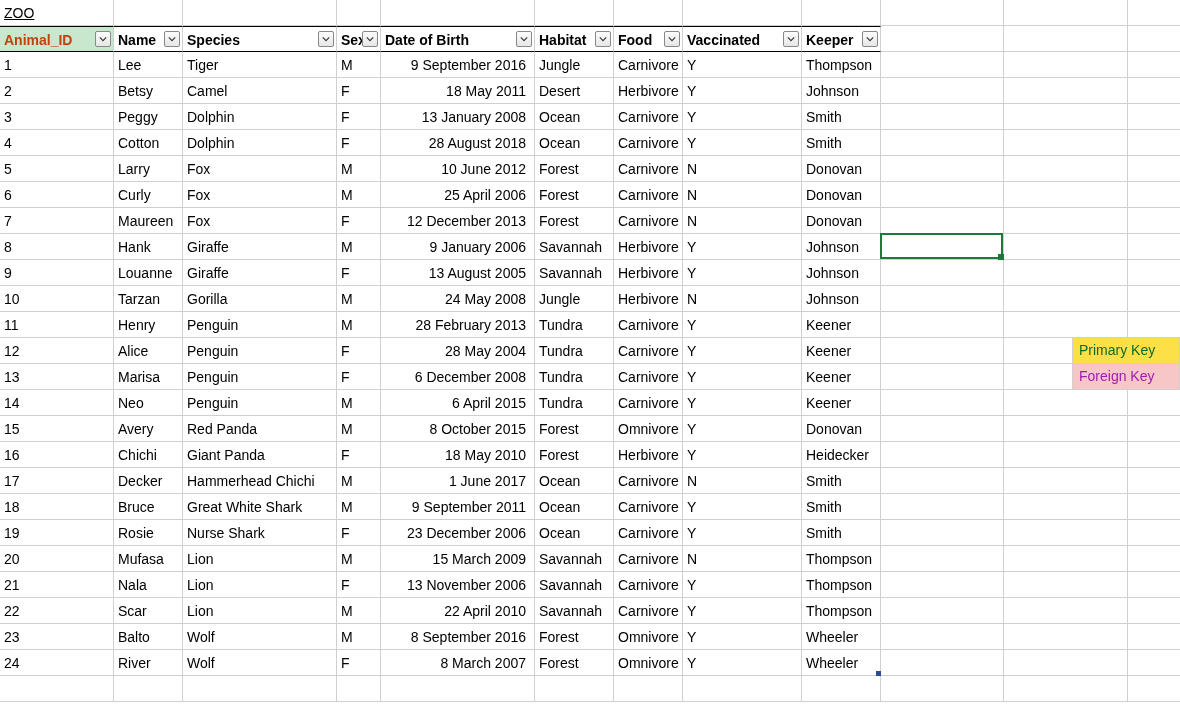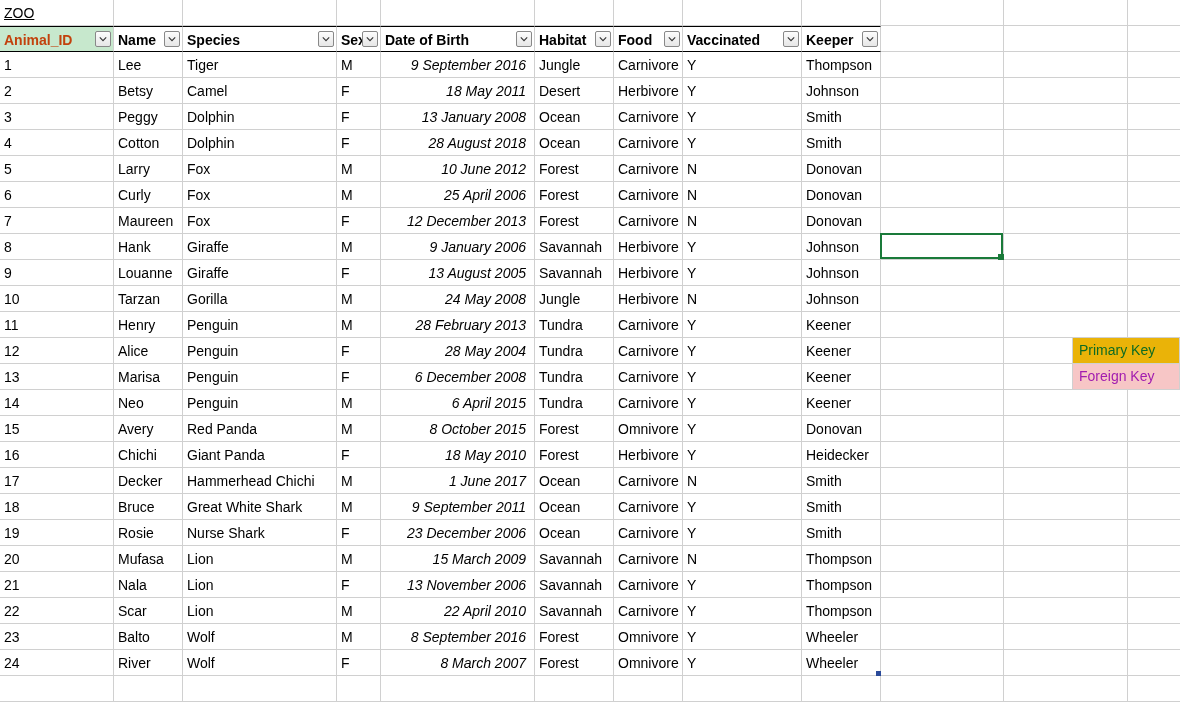--- a/index.html
+++ b/index.html
@@ -51,38 +51,38 @@
     position: absolute;
     right: 2px; top: 4px;
     width: 16px; height: 16px;
     border: 1px solid #888;
     background: linear-gradient(#fdfdfd,#e6e6e6);
     display: flex; align-items: center; justify-content: center;
     border-radius: 2px;
     cursor: pointer;
   }
   .filter-btn svg { width: 8px; height: 6px; }
-  .num-right { text-align: right; padding-right: 8px; font-style: italic; }
+  .num-right { text-align: right; padding-right: 8px; }
   .legend {
     position: absolute;
     left: 1072px;
     top: 0;
     display: flex;
     flex-direction: column;
   }
   .legend-row {
     height: 26px;
     width: 108px;
     border-left: 1px solid #d0d0d0;
     border-right: 1px solid #d0d0d0;
     border-bottom: 1px solid #d0d0d0;
     padding: 4px 6px;
     white-space: nowrap;
   }
-  .legend-pk { background: #eab308; color: #0d6b23; }
+  .legend-pk { background: #fde047; color: #0d6b23; }
   .legend-fk { background: #f7c6c6; color: #a21caf; }
   .sel-cell {
     position: absolute;
     border: 2px solid #1a7a3a;
     background: transparent;
     pointer-events: none;
   }
   .sel-handle {
     position: absolute;
     width: 6px; height: 6px;

